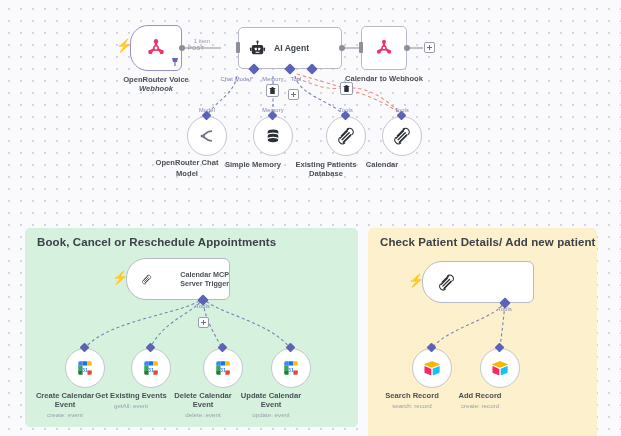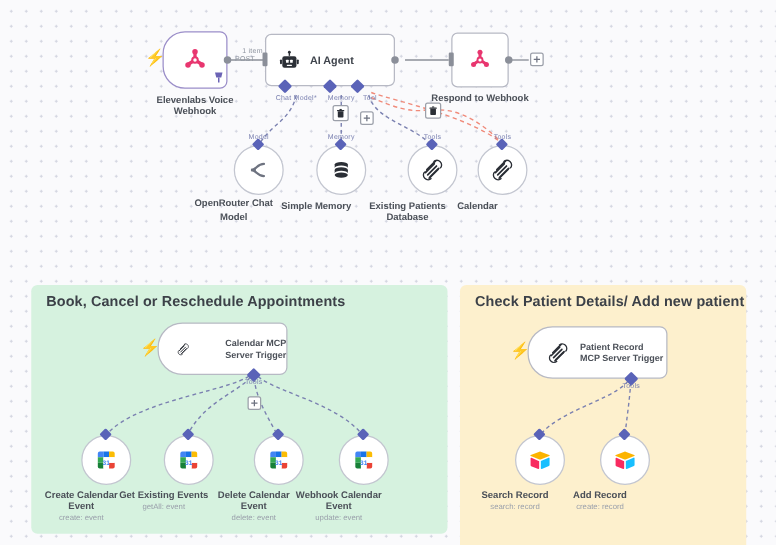--- a/index.html
+++ b/index.html
@@ -158,28 +158,28 @@
       <circle cx="6.4" cy="16" r="2.2" fill="#e8366f"></circle>
       <circle cx="17.6" cy="16" r="2.2" fill="#e8366f"></circle>
     </svg>
   </div>
   <span class="bolt" style="left:-14px;top:14px;">⚡</span>
   <svg style="position:absolute;left:40px;top:30px;" width="10" height="12" viewBox="0 0 10 12">
     <path d="M5 11 L5 7" stroke="#6b63b5" stroke-width="1.2"></path>
     <path d="M2 3 L8 3 L7 7 L3 7 Z" fill="#6b63b5"></path>
   </svg>
   <div class="dot" style="left:49px;top:20px;"></div>
-  <div class="node-label" style="top:50px;">Elevenlabs Voice</div>
-  <div class="node-label" style="top:59px;">Webhook</div>
+  <div class="node-label" style="top:50px;">OpenRouter Voice</div>
+  <div class="node-label" style="top:59px;font-style:italic;">Webhook</div>
 </div>
 
 <div class="wire-label grey" style="left:202px;top:38px;">1 item</div>
 <div class="wire-label" style="left:196px;top:45px;color:#8e949f;">POST</div>
 
-<div class="node" id="n-agent" style="left:212px;top:27px;">
+<div class="node" id="n-agent" style="left:238px;top:27px;">
   <div class="node-box">
     <svg width="17" height="17" viewBox="0 0 24 24">
       <rect x="4" y="7" width="16" height="13" rx="2.5" fill="#2b2f36"></rect>
       <rect x="8.2" y="11" width="3" height="3.4" rx="0.6" fill="#fff"></rect>
       <rect x="12.8" y="11" width="3" height="3.4" rx="0.6" fill="#fff"></rect>
       <rect x="9" y="16.6" width="6" height="1.4" rx="0.7" fill="#fff"></rect>
       <rect x="11.2" y="2.6" width="1.6" height="4" fill="#2b2f36"></rect>
       <circle cx="12" cy="2.4" r="1.6" fill="#2b2f36"></circle>
       <rect x="1.4" y="10.6" width="2.2" height="5.4" rx="1.1" fill="#2b2f36"></rect>
       <rect x="20.4" y="10.6" width="2.2" height="5.4" rx="1.1" fill="#2b2f36"></rect>
@@ -222,21 +222,21 @@
         <path d="M12 12 L17.4 15.4"></path>
       </g>
       <circle cx="12" cy="12" r="2.2" fill="#fff" stroke="#e8366f" stroke-width="1.6"></circle>
       <circle cx="12" cy="5.3" r="2.2" fill="#e8366f"></circle>
       <circle cx="6.4" cy="16" r="2.2" fill="#e8366f"></circle>
       <circle cx="17.6" cy="16" r="2.2" fill="#e8366f"></circle>
     </svg>
   </div>
   <div class="inport" style="left:-2px;top:16px;"></div>
   <div class="dot" style="left:43px;top:19px;"></div>
-  <div class="node-label" style="top:48px;">Respond to Webhook</div>
+  <div class="node-label" style="top:48px;">Calendar to Webhook</div>
 </div>
 <div class="plus-btn" style="left:424px;top:42px;"></div>
 
 <div class="node" style="left:187px;top:116px;">
   <div class="circ" style="left:0;top:0;">
     <svg width="20" height="20" viewBox="0 0 24 24">
       <path d="M17 6.2 C10 6.2 10 12 4.5 12 C10 12 10 17.8 17 17.8" fill="none" stroke="#6e7380" stroke-width="2.2" stroke-linecap="round"></path>
       <path d="M5.6 12 L9.2 9.6 L9.2 14.4 Z" fill="#6e7380"></path>
     </svg>
   </div>
@@ -403,44 +403,40 @@
       <path d="M15 3 L19 3 A2 2 0 0 1 21 5 L21 9 L15 9 Z" fill="#fbbc04"></path>
       <path d="M3 9 L9 9 L9 15 L3 15 Z" fill="#34a853"></path>
       <path d="M15 15 L21 15 L21 19 A2 2 0 0 1 19 21 L15 21 Z" fill="#ea4335"></path>
       <path d="M3 15 L9 15 L9 21 L5 21 A2 2 0 0 1 3 19 Z" fill="#188038"></path>
       <rect x="9" y="9" width="6" height="12" fill="#fff"></rect>
       <rect x="15" y="9" width="6" height="6" fill="#fff"></rect>
       <text x="12" y="17" font-size="7" font-family="Liberation Sans, sans-serif" fill="#4285f4" text-anchor="middle" font-weight="bold">31</text>
     </svg>
   </div>
   <div class="diamond small" style="left:16px;top:-4px;"></div>
-  <div class="node-label" style="top:43px;">Webhook Calendar</div>
+  <div class="node-label" style="top:43px;">Update Calendar</div>
   <div class="node-label" style="top:52px;">Event</div>
   <div class="node-sublabel" style="top:63px;">update: event</div>
 </div>
 
 <div class="node mcp-trigger" id="n-pat-mcp" style="left:422px;top:261px;">
   <div class="node-box">
     <svg width="19" height="19" viewBox="0 0 24 24">
       <g stroke="#2b2f36" stroke-width="1.7" stroke-linecap="round" fill="none">
         <path d="M5.2 14.4 L13.6 6"></path>
           <path d="M7.4 16.6 L15.8 8.2"></path>
         <path d="M9.6 18.8 L18 10.4"></path>
           <path d="M6.6 11.6 L15 3.2"></path>
         <path d="M8.8 19.8 L17.2 11.4"></path>
       </g>
       <g stroke="#2b2f36" stroke-width="1.3" fill="none">
         <path d="M4.6 13.6 C2.8 15.4 2.8 18.2 4.6 20 C6.4 21.8 9.2 21.8 11 20"></path>
         <path d="M13 4 C14.8 2.2 17.6 2.2 19.4 4 C21.2 5.8 21.2 8.6 19.4 10.4"></path>
       </g>
     </svg>
-    <div>
-      <div class="mcp-title">Patient Record</div>
-      <div class="mcp-title">MCP Server Trigger</div>
-    </div>
   </div>
   <span class="bolt" style="left:-14px;top:13px;">⚡</span>
   <div class="diamond" style="left:79px;top:38px;"></div>
 </div>
 <div class="wire-label" style="left:505px;top:306px;">Tools</div>
 
 <div class="node" style="left:412px;top:348px;">
   <div class="circ" style="left:0;top:0;">
     <svg width="18" height="18" viewBox="0 0 24 24">
       <path d="M2.2 6.6 L11.4 3.1 C11.8 2.95 12.2 2.95 12.6 3.1 L21.8 6.6 C22.4 6.85 22.4 7.6 21.8 7.85 L12.6 11.4 C12.2 11.55 11.8 11.55 11.4 11.4 L2.2 7.85 C1.6 7.6 1.6 6.85 2.2 6.6 Z" fill="#fcb400"></path>

